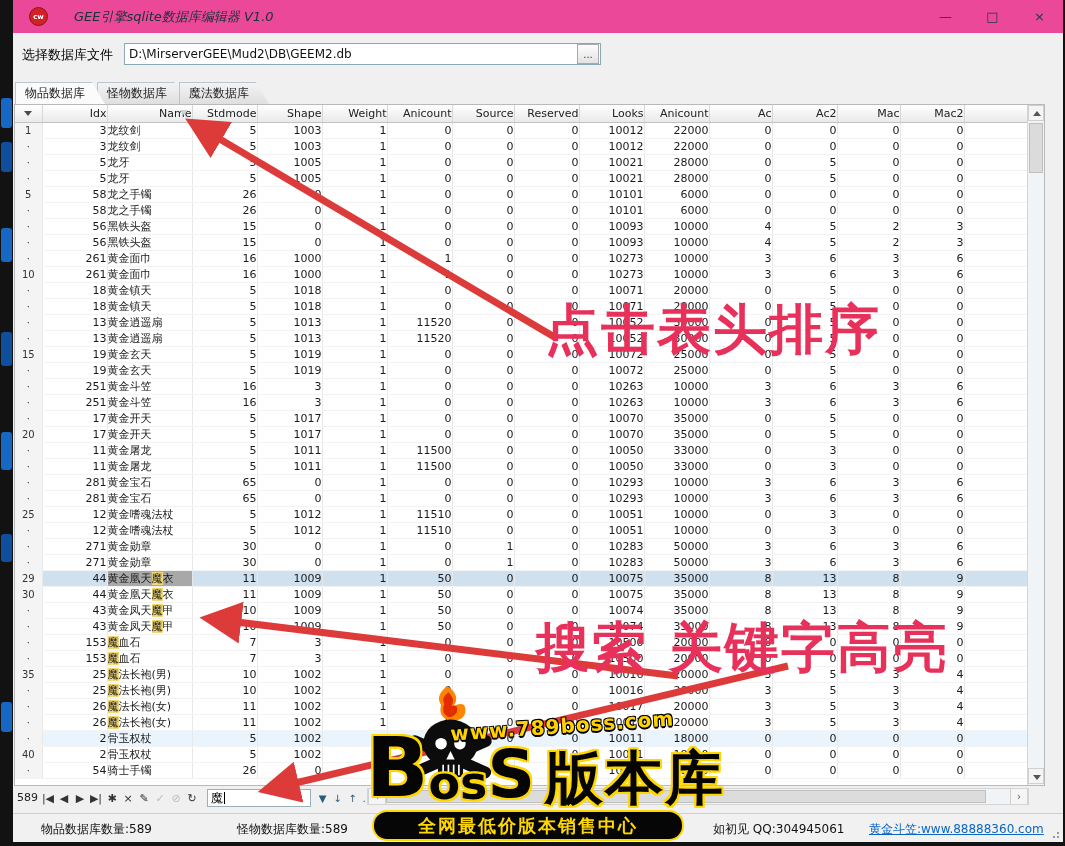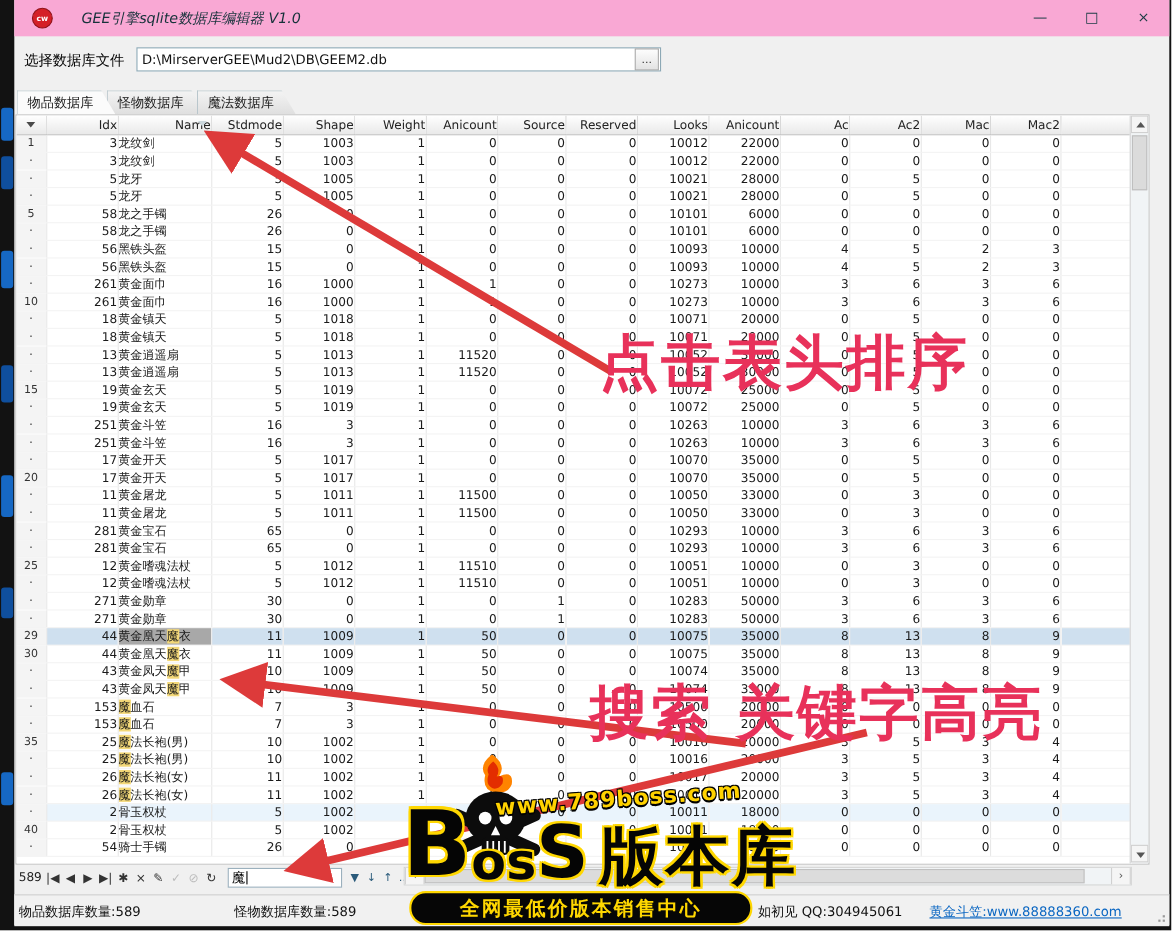--- a/index.html
+++ b/index.html
@@ -1,21 +1,21 @@
 <!DOCTYPE html>
 <html><head>
 <meta charset="utf-8">
 <style>
   html,body{margin:0;padding:0;}
   body{font-family:"DejaVu Sans","Liberation Sans",sans-serif;}
   .stage{position:relative;width:1065px;height:846px;background:#121212;overflow:hidden;}
   .blob{position:absolute;left:1px;width:11px;border-radius:3px;}
   
   .window{position:absolute;left:13px;top:0;width:1050px;height:841px;background:#f0f0f0;}
-  .titlebar{position:absolute;left:0;top:0;right:0;height:33px;background:#f9a8d4;display:flex;align-items:center;}
+  .titlebar{position:absolute;left:0;top:0;right:0;height:33px;background:#ec4899;display:flex;align-items:center;}
   .appicon{width:17px;height:17px;border-radius:50%;background:#d42027;border:1px solid #8e1118;margin-left:16px;
            color:#fff;font-size:7px;font-weight:bold;display:flex;align-items:center;justify-content:center;}
   .wtitle{margin-left:26px;font-size:13px;color:#16323a;font-style:italic;}
   .winbtns{margin-left:auto;display:flex;height:100%;}
   .winbtn{width:47px;height:100%;display:flex;align-items:center;justify-content:center;
           font-size:13px;color:#183a42;cursor:default;}
   
   .filelabel{position:absolute;left:9px;top:46px;font-size:13px;color:#000;}
   .fileinput{position:absolute;left:111px;top:43px;width:477px;height:22px;background:#fff;border:1px solid #8ca8b5;
              display:flex;align-items:center;box-sizing:border-box;}
@@ -66,21 +66,21 @@
       box-sizing:border-box;display:flex;align-items:center;font-size:12px;color:#000;padding-left:3px;}
   .caret{display:inline-block;width:1px;height:12px;background:#000;margin-left:1px;}
   .filtericons{position:absolute;left:302px;top:2px;display:flex;}
   .fico{width:15px;height:18px;display:flex;align-items:center;justify-content:center;font-size:10px;color:#2a5a7a;}
   .hscroll{position:absolute;left:354px;top:1px;width:662px;height:17px;background:#f1f4f6;border:1px solid #d5d5d5;box-sizing:border-box;}
   .hbtn{position:absolute;top:0;width:16px;height:15px;background:#f5f5f5;border-right:1px solid #d0d0d0;border-left:1px solid #d0d0d0;
       display:flex;align-items:center;justify-content:center;font-size:10px;color:#555;}
   .hthumb{position:absolute;left:18px;top:1px;width:600px;height:13px;background:#dcdcdc;border:1px solid #c0c0c0;box-sizing:border-box;}
   
   .statusbar{position:absolute;left:0;top:813px;right:0;height:28px;background:#f1f1f1;border-top:1px solid #cfcfcf;font-size:12px;color:#111;}
-  .sp{position:absolute;top:7px;white-space:nowrap;}
+  .sp{position:absolute;top:7px;white-space:nowrap;margin-left:24px;}
   .link{color:#0a66c2;text-decoration:underline;}
   .grip{position:absolute;right:4px;bottom:4px;width:10px;height:10px;}
   .grip i{position:absolute;width:2px;height:2px;background:#9a9a9a;}
   
   .anno{position:absolute;font-weight:900;color:#e8315a;font-size:54px;letter-spacing:2px;z-index:6;
         font-family:"DejaVu Sans","Liberation Sans",sans-serif;white-space:nowrap;}
   .arrows{position:absolute;left:0;top:0;width:1065px;height:846px;z-index:5;pointer-events:none;}
   
   .wm{position:absolute;z-index:10;}
   .wm-url{left:450px;top:714px;transform:rotate(-4deg);font-size:20px;font-weight:bold;color:#ffd200;letter-spacing:1px;

